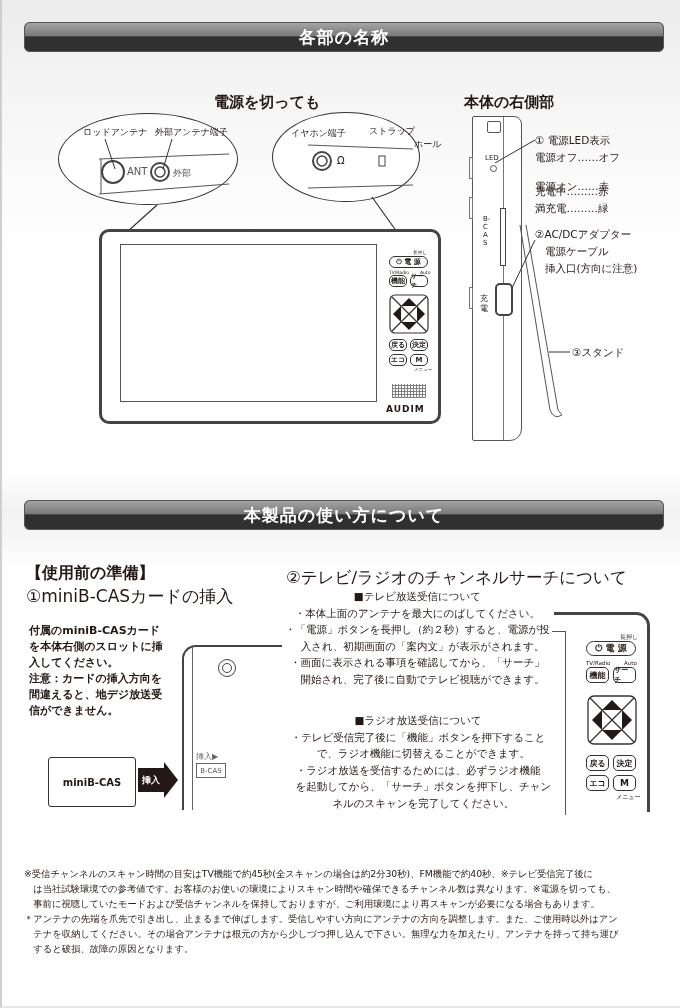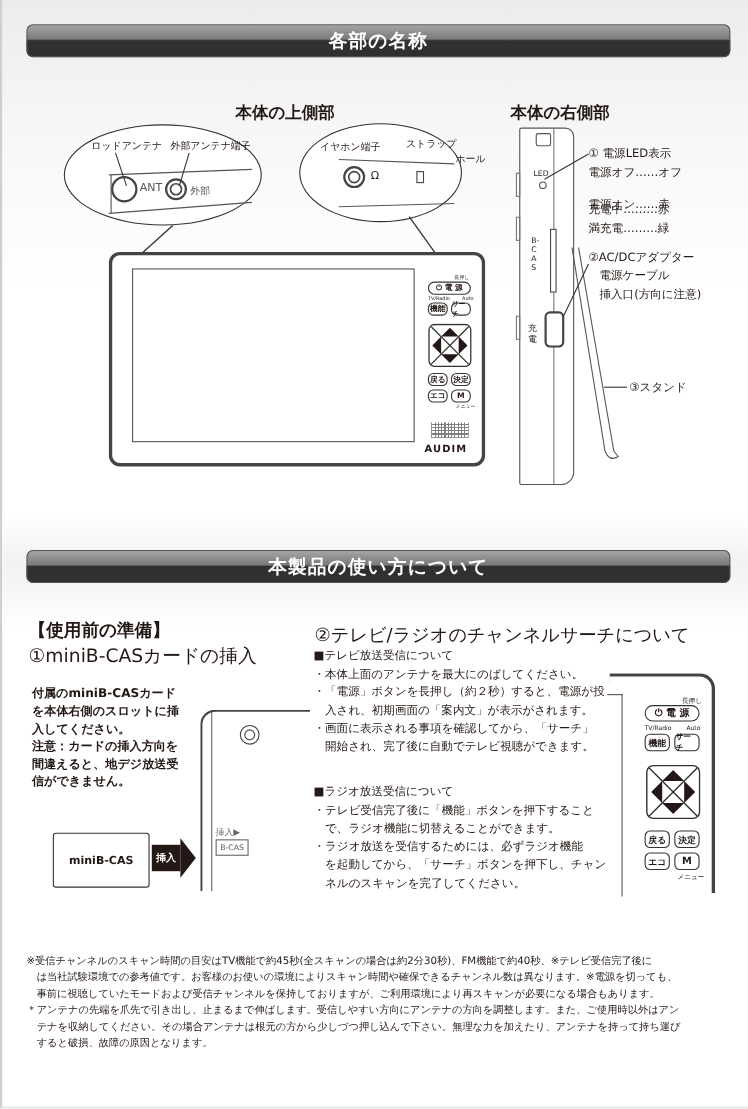--- a/index.html
+++ b/index.html
@@ -38,21 +38,21 @@
 
   
   .side-body { position: absolute; left: 470px; top: 116px; width: 50px; height: 325px;
     border: 1.5px solid #555; border-radius: 2px 8px 12px 2px; background: #fff; }
   .side-text { position: absolute; font-size: 10.5px; color: #231815; white-space: nowrap; line-height: 17px; }
 
   
   .h3 { position: absolute; font-size: 16px; color: #231815; font-weight: bold; white-space: nowrap; }
   .h3.light { font-weight: normal; font-size: 17px; }
   .body-bold { position: absolute; font-size: 11px; font-weight: bold; line-height: 16px; color:#231815; }
-  .body { position: absolute; font-size: 10.5px; line-height: 16.5px; color:#231815; }
+  .body { position: absolute; font-size: 10.5px; line-height: 16.5px; color:#231815;text-align:center; }
   .body p { white-space: nowrap; }
 
   .card { position: absolute; left: 46px; top: 757px; width: 88px; height: 50px; border: 1.5px solid #333;
     border-radius: 3px; display:flex; align-items:center; justify-content:center; font-size: 10px; font-weight: bold; background:#fff; }
   .arrow { position: absolute; left: 136px; top: 762px; width: 42px; height: 36px; padding-left: 32px; }
   .arrow .shaft { position:absolute; left:0; top:6px; width:26px; height:24px; background:#231815; color:#fff; font-size:9px; font-weight:bold; display:flex; align-items:center; justify-content:center; }
   .arrow .head { position:absolute; left:26px; top:0; width:0; height:0; border-top:18px solid transparent; border-bottom:18px solid transparent; border-left:14px solid #231815; }
 
   .corner { position: absolute; left: 180px; top: 645px; width: 100px; height: 165px;
     border-left: 2px solid #444; border-top: 2px solid #444; border-radius: 14px 0 0 0; }
@@ -63,21 +63,21 @@
 </head>
 <body>
 
 <div class="page">
   <div class="bottomfade"></div>
 
   <div class="bar" id="bar1">
     <span>各部の名称</span>
   </div>
 
-  <div class="subhead" style="left:212px; top:93px;">本体の上側部</div>
+  <div class="subhead" style="left:212px; top:93px;">電源を切っても</div>
   <div class="subhead" style="left:462px; top:93px;">本体の右側部</div>
 
   <div class="ellipse" style="left:56px; top:113px; width:180px; height:92px;">
     <svg width="180" height="92" style="position:absolute;left:0;top:0">
       <line x1="40" y1="45" x2="170" y2="40" stroke="#555" stroke-width="1"></line>
       <line x1="40" y1="80" x2="170" y2="70" stroke="#555" stroke-width="1"></line>
       <line x1="42" y1="45" x2="42" y2="80" stroke="#555" stroke-width="1"></line>
       <circle cx="54" cy="58" r="11" fill="#fff" stroke="#444" stroke-width="2"></circle>
       <circle cx="101" cy="58" r="9" fill="#fff" stroke="#444" stroke-width="2"></circle>
       <circle cx="101" cy="58" r="5" fill="#fff" stroke="#444" stroke-width="1.5"></circle>

